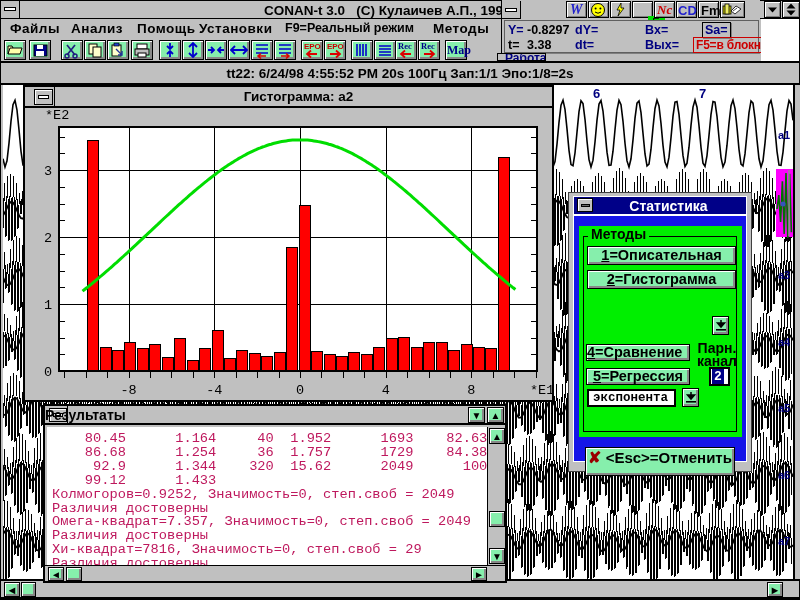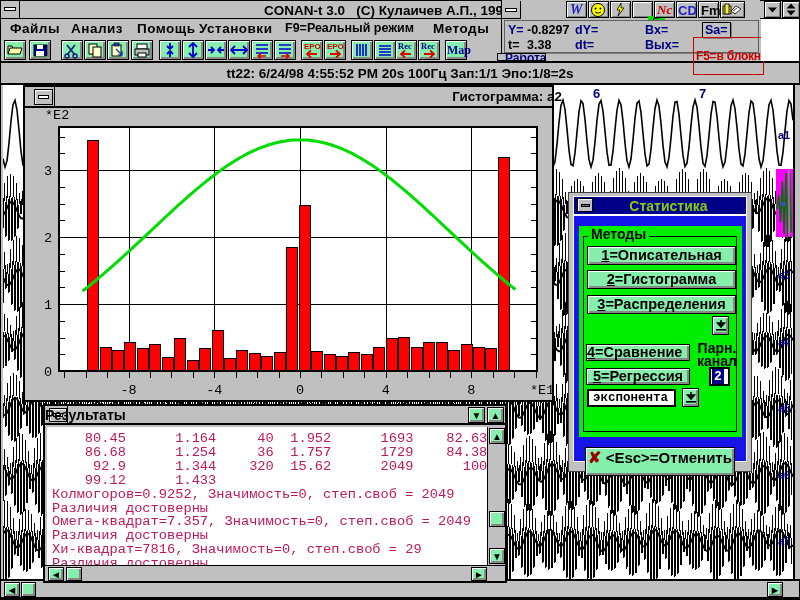--- a/index.html
+++ b/index.html
@@ -191,21 +191,21 @@
  <div class="abs sbtn" style="left:20px;top:1px;width:15px;height:15px"></div>
  <div class="abs sbtn" style="left:766px;top:1px;width:16px;height:15px;text-align:center;font-size:11px;line-height:14px">►</div>
 </div>
 
 <div class="abs" style="left:23px;top:85px;width:531px;height:317px;background:#c0c0c0;border:2px solid #000">
  <div class="abs" style="left:0;top:0;width:527px;height:21px;background:#c0c0c0;border-bottom:2px solid #000">
   <div class="abs" style="left:9px;top:2px;width:19px;height:16px;border:1px solid #000;box-shadow:inset 1px 1px 0 #fff">
         <div class="dash abs" style="left:3px;top:5px;width:11px"></div>
       </div>
   <div class="abs" style="left:29px;top:0;width:1px;height:19px;background:#000"></div>
-  <div class="abs b" style="left:10px;top:2px;width:527px;text-align:right;font-size:13.5px">Гистограмма: a2</div>
+  <div class="abs b" style="left:10px;top:2px;width:527px;text-align:center;font-size:13.5px">Гистограмма: a2</div>
  </div>
  <svg style="position:absolute;left:-2px;top:-2px" width="531" height="317">
       <rect x="36" y="42" width="478" height="244" fill="#fff" stroke="none"></rect>
       <line x1="106.1" y1="42" x2="106.1" y2="286" stroke="#000" stroke-width="1" shape-rendering="crispEdges"></line>
       <line x1="191.8" y1="42" x2="191.8" y2="286" stroke="#000" stroke-width="1" shape-rendering="crispEdges"></line>
       <line x1="277.5" y1="42" x2="277.5" y2="286" stroke="#000" stroke-width="1" shape-rendering="crispEdges"></line>
       <line x1="363.2" y1="42" x2="363.2" y2="286" stroke="#000" stroke-width="1" shape-rendering="crispEdges"></line>
       <line x1="448.9" y1="42" x2="448.9" y2="286" stroke="#000" stroke-width="1" shape-rendering="crispEdges"></line>
       <line x1="36" y1="219.5" x2="514" y2="219.5" stroke="#000" stroke-width="1" shape-rendering="crispEdges"></line>
       <line x1="36" y1="152.5" x2="514" y2="152.5" stroke="#000" stroke-width="1" shape-rendering="crispEdges"></line>
@@ -349,30 +349,29 @@
  </div>
 </div>
 
 <div class="abs" style="left:568px;top:192px;width:184px;height:280px;background:#c0c0c0;border:1px solid #404040">
  <div class="abs" style="left:4px;top:3px;width:174px;height:266px;background:#1515e8;border:1px solid #fff">
 
   <div class="abs" style="left:0;top:0;width:172px;height:17px;background:#000088">
     <div class="abs" style="left:3px;top:1px;width:16px;height:14px;background:#c0c0c0;border:1px solid #000;box-shadow:inset 1px 1px 0 #fff">
           <div class="abs" style="left:3px;top:5px;width:9px;height:3px;background:#666;border:1px solid #000"></div>
         </div>
-    <div class="abs b" style="left:17px;top:1px;width:155px;text-align:center;font-size:14px;color:#84cc16">Статистика</div>
+    <div class="abs b" style="left:17px;top:1px;width:155px;text-align:center;font-size:14px;color:#ffffff">Статистика</div>
   </div>
   <div class="abs" style="left:0;top:17px;width:172px;height:2px;background:#fff"></div>
 
   <div class="abs" style="left:5px;top:29px;width:163px;height:211px;background:#00ef00">
     <div class="abs" style="left:4px;top:10px;width:154px;height:196px;border:1.5px solid #000"></div>
     <div class="abs b" style="left:9px;top:0;font-size:14px;background:#00ef00;padding:0 3px">Методы</div>
     <div class="abs sbtn b" style="left:8px;top:20px;width:149px;height:19px;text-align:center;font-size:14.5px;line-height:17px"><u>1</u>=Описательная</div>
     <div class="abs sbtn b" style="left:8px;top:44px;width:149px;height:19px;text-align:center;font-size:14.5px;line-height:17px"><u>2</u>=Гистограмма</div>
-    <div class="abs sbtn b" style="left:8px;top:69px;width:149px;height:19px;text-align:center;font-size:14.5px;line-height:17px"><u>3</u>=Распределения</div>
     <div class="abs sbtn" style="left:133px;top:90px;width:17px;height:19px">
           <svg width="16" height="17" style="position:absolute;left:0;top:0">
             <path d="M8 3 L8 9 M4.5 6 L8 10 L11.5 6 Z" fill="#000" stroke="#000" stroke-width="1.5"></path>
             <rect x="3" y="12" width="10" height="1.6" fill="#000"></rect>
           </svg>
         </div>
     <div class="abs sbtn b" style="left:7px;top:118px;width:104px;height:17px;text-align:left;font-size:14.5px;line-height:15px"><u>4</u>=Сравнение</div>
     <div class="abs b" style="left:118px;top:116px;font-size:14px;line-height:13px;text-align:center">Парн.<br>канал</div>
     <div class="abs sbtn b" style="left:7px;top:142px;width:104px;height:17px;text-align:center;font-size:14.5px;line-height:15px"><u>5</u>=Регрессия</div>
     <div class="abs" style="left:130px;top:141px;width:21px;height:19px;background:#fff;border:2px solid #000">
@@ -434,19 +433,19 @@
  <div class="abs" style="left:2px;top:20px;width:255px;height:33px;background:#c0c0c0;border:1px solid #606060;font-size:12.5px">
   <span class="abs b navy" style="left:3px;top:2px">Y=</span>
       <span class="abs b" style="left:22px;top:2px">-0.8297</span>
   <span class="abs b navy" style="left:70px;top:2px">dY=</span>
   <span class="abs b navy" style="left:140px;top:2px">Bx=</span>
   <span class="abs b navy" style="left:197px;top:1px;border:1px solid #000;padding:0 2px;box-shadow:1px 1px 0 #808080;white-space:nowrap">Sa=</span>
   <span class="abs b" style="left:3px;top:17px">t=</span>
       <span class="abs b" style="left:22px;top:17px">3.38</span>
   <span class="abs b navy" style="left:70px;top:17px">dt=</span>
   <span class="abs b navy" style="left:140px;top:17px">Вых=</span>
-  <span class="abs b" style="left:188px;top:16px;border:1px solid #cc0000;color:#cc0000;padding:11px 2px;white-space:nowrap;font-size:12px;letter-spacing:-0.2px">F5=в блокн</span>
+  <span class="abs b" style="left:188px;top:16px;border:1px solid #cc0000;color:#cc0000;padding:0 2px;white-space:nowrap;font-size:12px;letter-spacing:-0.2px">F5=в блокн</span>
  </div>
 </div>
 <div class="abs" style="left:761px;top:19px;width:38px;height:42px;background:#fff"></div>
 <div class="abs" style="left:497px;top:53px;width:49px;height:8px;background:#c0c0c0;border:1px solid #000;overflow:hidden">
     <span class="b navy" style="font-size:12px;position:absolute;top:-3px;left:7px">Работа</span>
   </div>
 
 </body></html>

